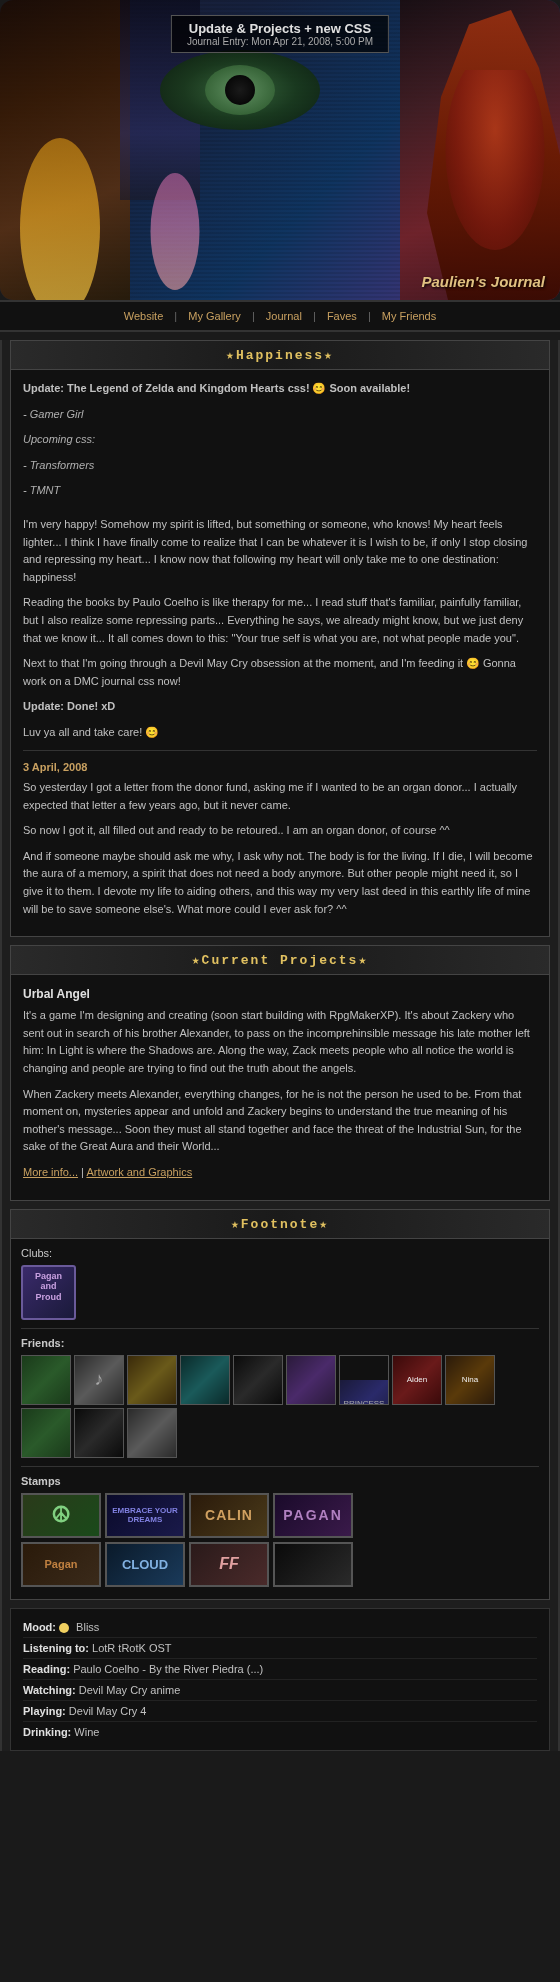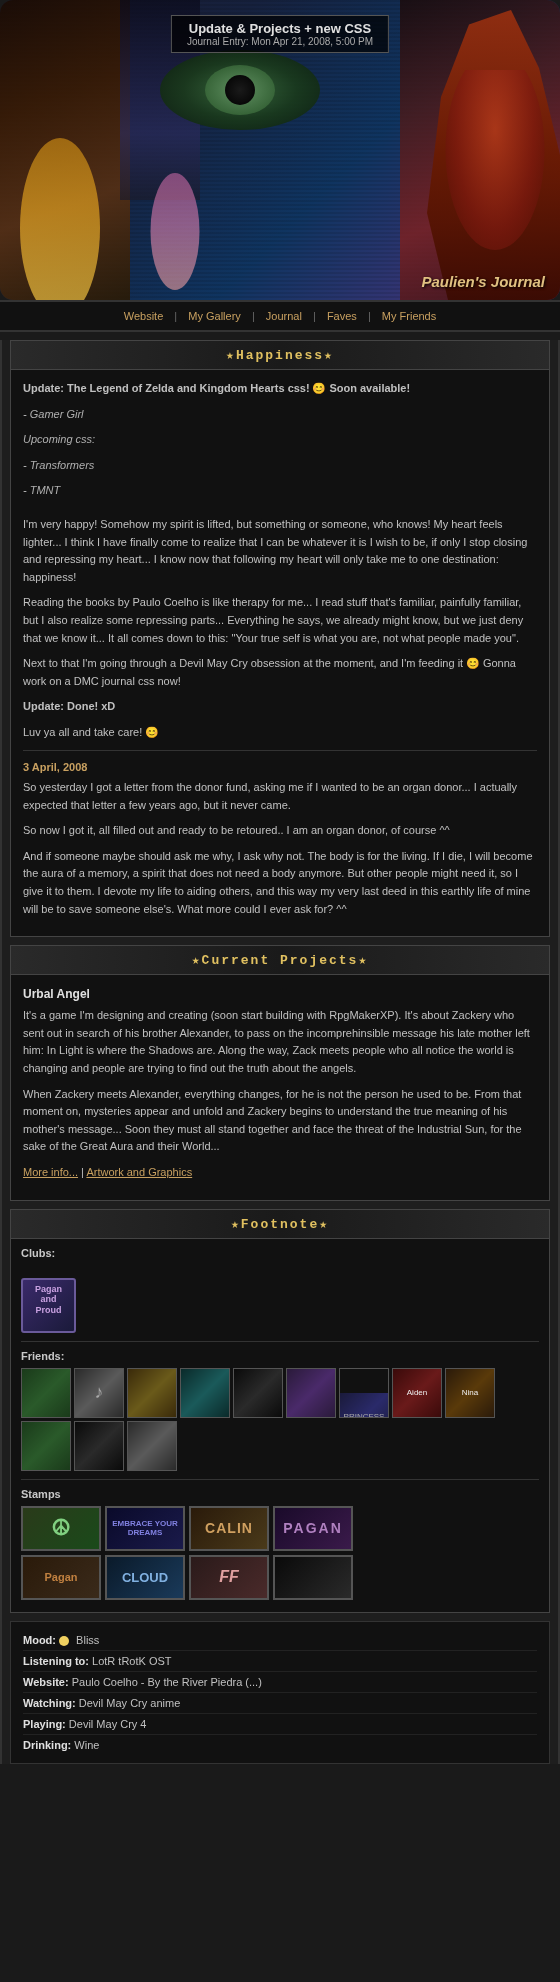--- a/index.html
+++ b/index.html
@@ -138,22 +138,22 @@
       border: 1px solid #444;
       background-color: #111;
     }
 
     
     .clubs-section {
       padding: 8px 10px;
     }
     .clubs-label {
       color: #c8c8c8;
-      font-weight: bold;
-      margin-bottom: 19px;
+      font-weight: normal;
+      margin-bottom: 6px;
     }
     .club-badge {
       display: inline-block;
       width: 55px;
       height: 55px;
       background: linear-gradient(135deg, #3a2a6a, #1a1a3a);
       border: 2px solid #6a5a9a;
       border-radius: 3px;
       vertical-align: middle;
       text-align: center;
@@ -459,21 +459,21 @@
     <div class="status-row">
       <span class="status-key">Mood: </span>
       <span class="status-dot"></span>
       <span>Bliss</span>
     </div>
     <div class="status-row">
       <span class="status-key">Listening to: </span>
       <span>LotR tRotK OST</span>
     </div>
     <div class="status-row">
-      <span class="status-key">Website: </span>
+      <span class="status-key">Reading: </span>
       <span>Paulo Coelho - By the River Piedra (...)</span>
     </div>
     <div class="status-row">
       <span class="status-key">Watching: </span>
       <span>Devil May Cry anime</span>
     </div>
     <div class="status-row">
       <span class="status-key">Playing: </span>
       <span>Devil May Cry 4</span>
     </div>

